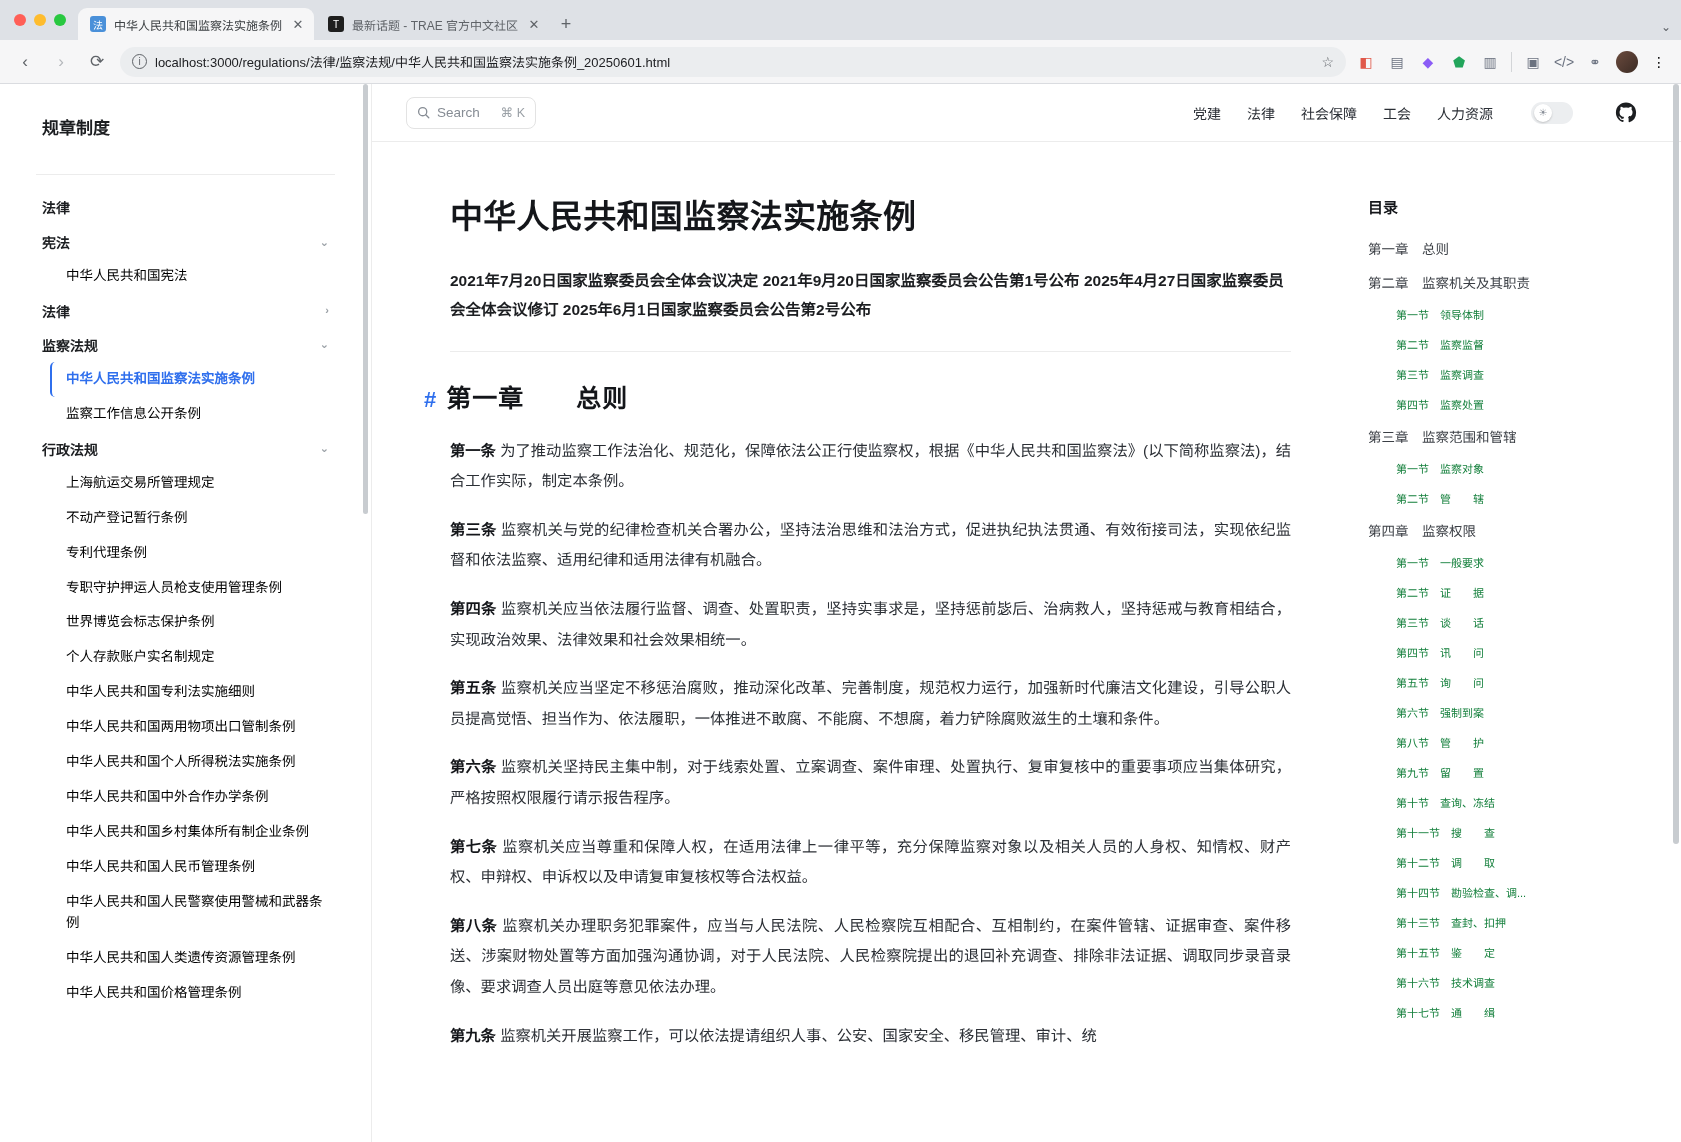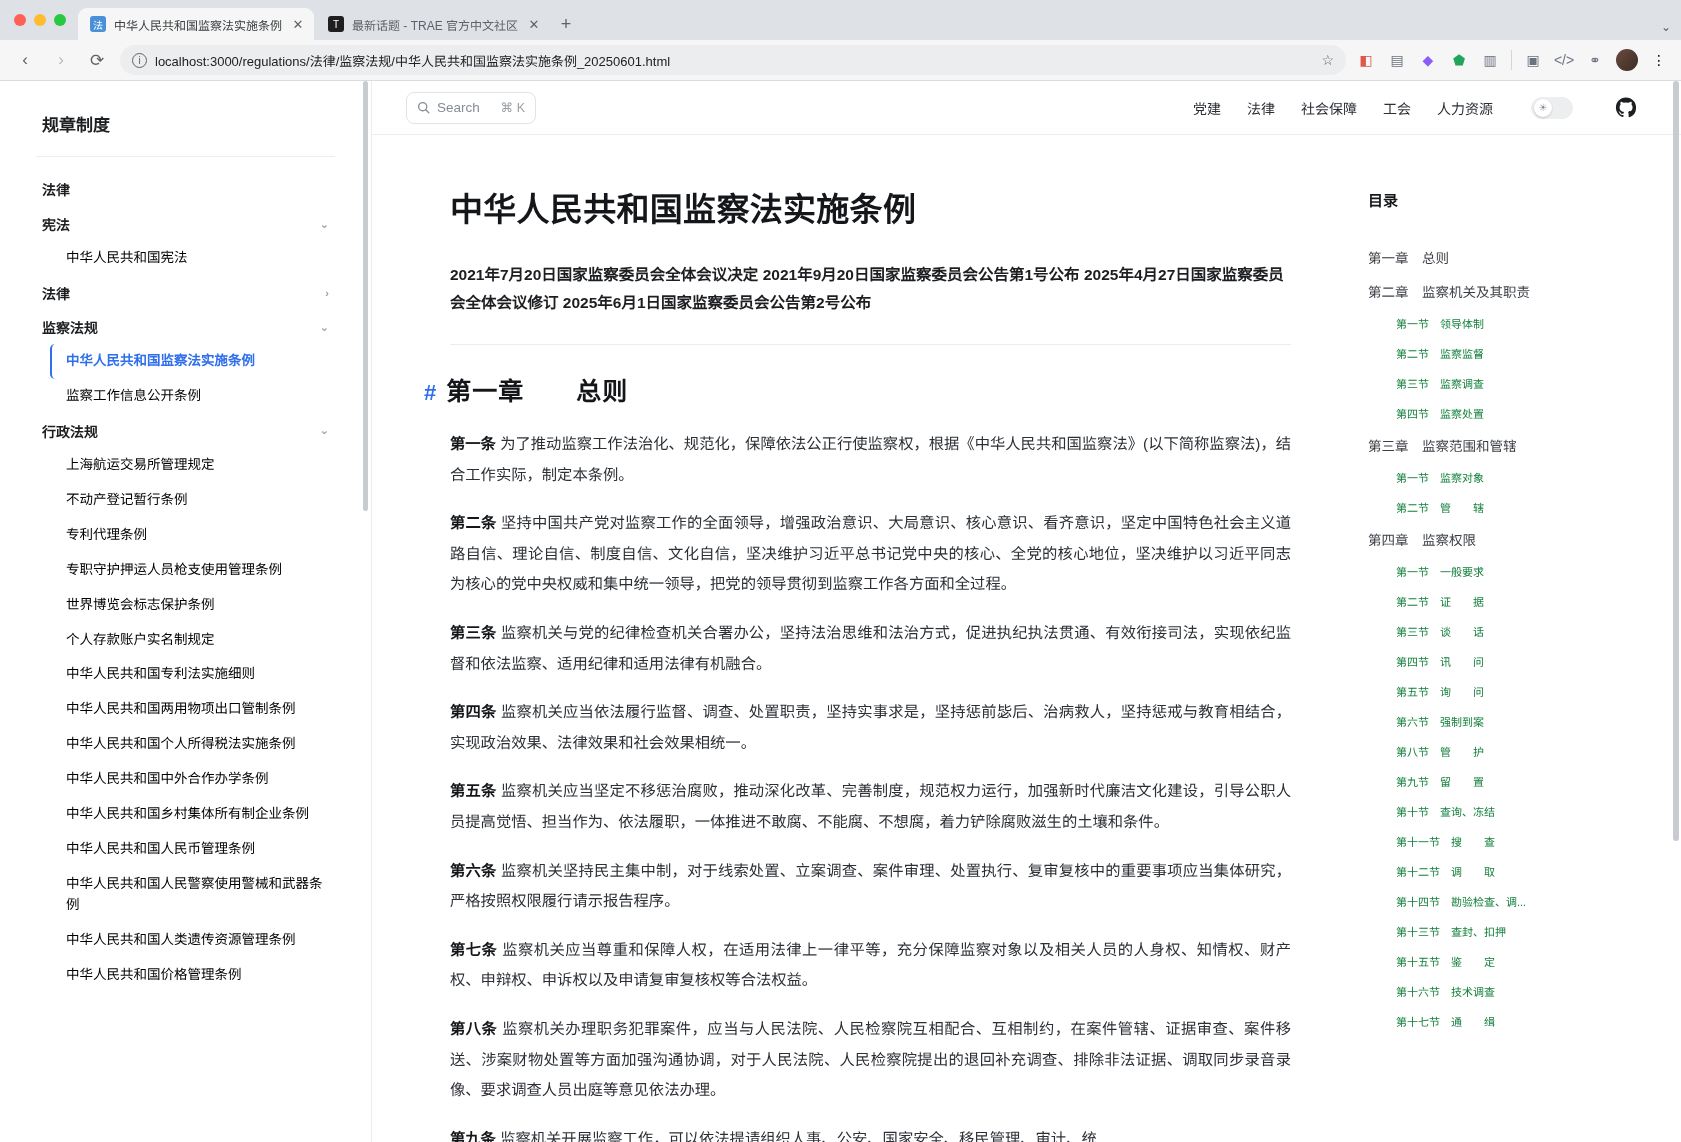--- a/index.html
+++ b/index.html
@@ -61,21 +61,21 @@
 
   
   .page { flex: 1 1 auto; background: #ffffff; display: flex; position: relative; overflow: hidden; }
 
   
   .sidebar {
     width: 372px; flex: 0 0 372px; border-right: 1px solid #ececec;
     padding: 24px 0 0 0; overflow: hidden; position: relative; background:#fff;
   }
   .sidebar-inner { padding: 0 36px 0 36px; }
-  .sb-title { font-size: 17px; font-weight: 700; color: #1c1e21; margin: 6px 0 20px 6px; }
+  .sb-title { font-size: 17px; font-weight: 700; color: #1c1e21; margin: 6px 0 35px 6px; }
   .sb-rule { height:1px; background:#ececec; margin: 0 0 14px 0; }
   .sb-group-label { font-size: 14px; font-weight: 700; color:#1c1e21; padding: 8px 6px; }
   .sb-row {
     display:flex; align-items:center; justify-content:space-between;
     padding: 7px 6px; font-size: 14px; color: #3b3f45; border-radius:6px;
   }
   .sb-row.bold { font-weight: 700; color:#1c1e21; }
   .chev { color:#9aa0a6; font-size: 11px; line-height:1; }
   .sb-sub { padding-left: 16px; }
   .sb-item {
@@ -119,21 +119,21 @@
   .hashmark { color:#2f6fed; font-size: 22px; font-weight:600; }
   .article h2 { font-size: 25px; margin: 0; color:#14161a; font-weight:700; letter-spacing:1px; }
   .para { font-size: 15.3px; line-height: 2.0; color:#2c3036; margin: 0 0 18px 0; text-align: justify; }
   .para b { font-weight: 700; color:#14161a; }
 
   
   .toc {
     width: 330px; flex: 0 0 330px; padding: 54px 30px 20px 16px; overflow:hidden;
     border-left: 1px solid transparent;
   }
-  .toc-title { font-size: 15px; font-weight:700; color:#14161a; margin-bottom: 30px; }
+  .toc-title { font-size: 15px; font-weight:700; color:#14161a; margin-bottom: 14px; }
   .toc-l1 { font-size: 13.5px; color:#3b3f45; padding: 7px 0 7px 0; }
   .toc-l2 { font-size: 11px; color:#15803d; padding: 7px 0 7px 28px; white-space:nowrap; overflow:hidden; text-overflow:ellipsis; }
 
   .page-scrollbar { position:absolute; top:0; right:2px; width:6px; height:760px; background:#c8ccd0; border-radius:3px; }
 </style>
 </head>
 <body>
 
 <div class="browser">
 
@@ -280,21 +280,20 @@
           <h1>中华人民共和国监察法实施条例</h1>
           <div class="pubinfo">2021年7月20日国家监察委员会全体会议决定 2021年9月20日国家监察委员会公告第1号公布 2025年4月27日国家监察委员会全体会议修订 2025年6月1日国家监察委员会公告第2号公布</div>
           <div class="hr"></div>
 
           <div class="h2row">
             <span class="hashmark">#</span>
             <h2>第一章　　总则</h2>
           </div>
 
           <p class="para"><b>第一条</b> <span>为了推动监察工作法治化、规范化，保障依法公正行使监察权，根据《中华人民共和国监察法》(以下简称监察法)，结合工作实际，制定本条例。</span></p>
-          <p class="para"><b>第二条</b> <span>坚持中国共产党对监察工作的全面领导，增强政治意识、大局意识、核心意识、看齐意识，坚定中国特色社会主义道路自信、理论自信、制度自信、文化自信，坚决维护习近平总书记党中央的核心、全党的核心地位，坚决维护以习近平同志为核心的党中央权威和集中统一领导，把党的领导贯彻到监察工作各方面和全过程。</span></p>
           <p class="para"><b>第三条</b> <span>监察机关与党的纪律检查机关合署办公，坚持法治思维和法治方式，促进执纪执法贯通、有效衔接司法，实现依纪监督和依法监察、适用纪律和适用法律有机融合。</span></p>
           <p class="para"><b>第四条</b> <span>监察机关应当依法履行监督、调查、处置职责，坚持实事求是，坚持惩前毖后、治病救人，坚持惩戒与教育相结合，实现政治效果、法律效果和社会效果相统一。</span></p>
           <p class="para"><b>第五条</b> <span>监察机关应当坚定不移惩治腐败，推动深化改革、完善制度，规范权力运行，加强新时代廉洁文化建设，引导公职人员提高觉悟、担当作为、依法履职，一体推进不敢腐、不能腐、不想腐，着力铲除腐败滋生的土壤和条件。</span></p>
           <p class="para"><b>第六条</b> <span>监察机关坚持民主集中制，对于线索处置、立案调查、案件审理、处置执行、复审复核中的重要事项应当集体研究，严格按照权限履行请示报告程序。</span></p>
           <p class="para"><b>第七条</b> <span>监察机关应当尊重和保障人权，在适用法律上一律平等，充分保障监察对象以及相关人员的人身权、知情权、财产权、申辩权、申诉权以及申请复审复核权等合法权益。</span></p>
           <p class="para"><b>第八条</b> <span>监察机关办理职务犯罪案件，应当与人民法院、人民检察院互相配合、互相制约，在案件管辖、证据审查、案件移送、涉案财物处置等方面加强沟通协调，对于人民法院、人民检察院提出的退回补充调查、排除非法证据、调取同步录音录像、要求调查人员出庭等意见依法办理。</span></p>
           <p class="para"><b>第九条</b> <span>监察机关开展监察工作，可以依法提请组织人事、公安、国家安全、移民管理、审计、统</span></p>
         </article>
 
         <aside class="toc">

